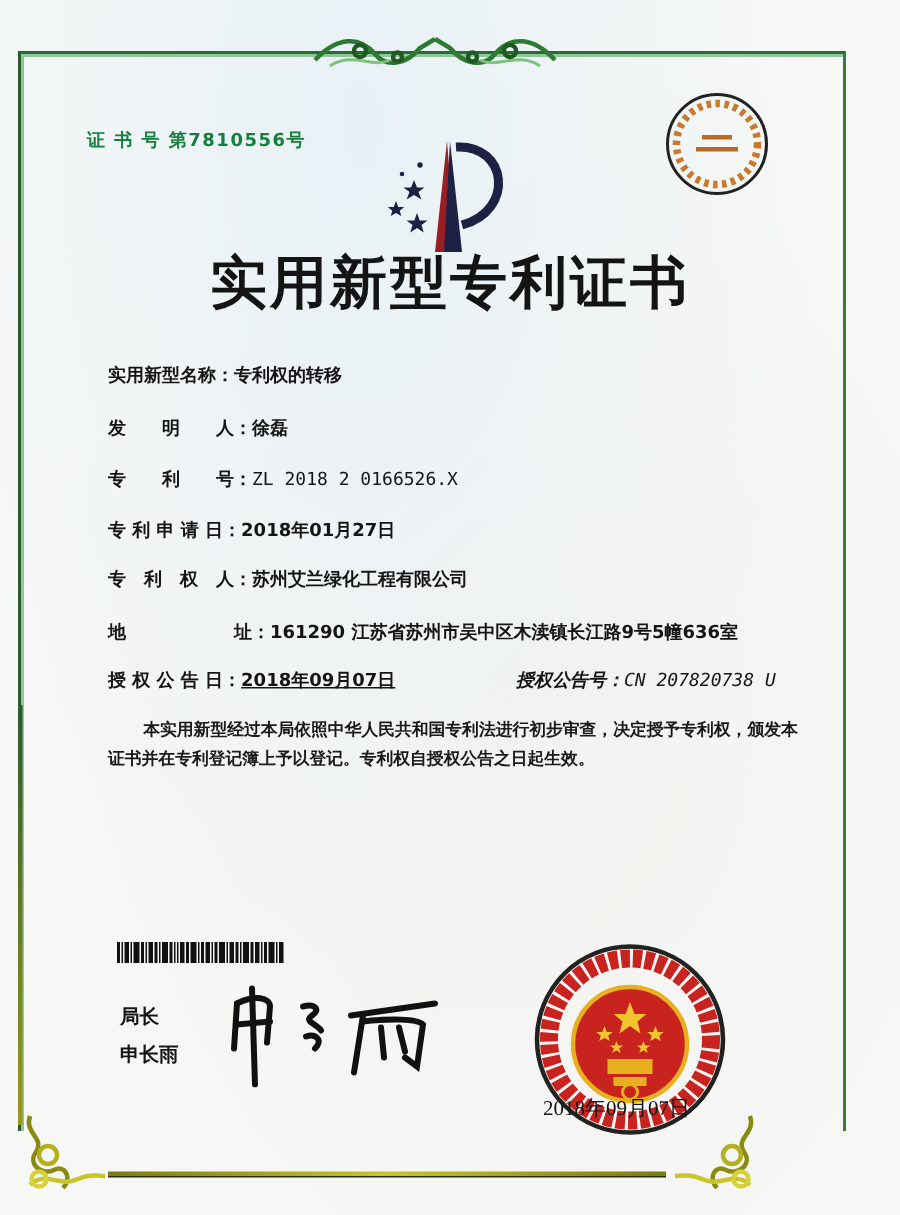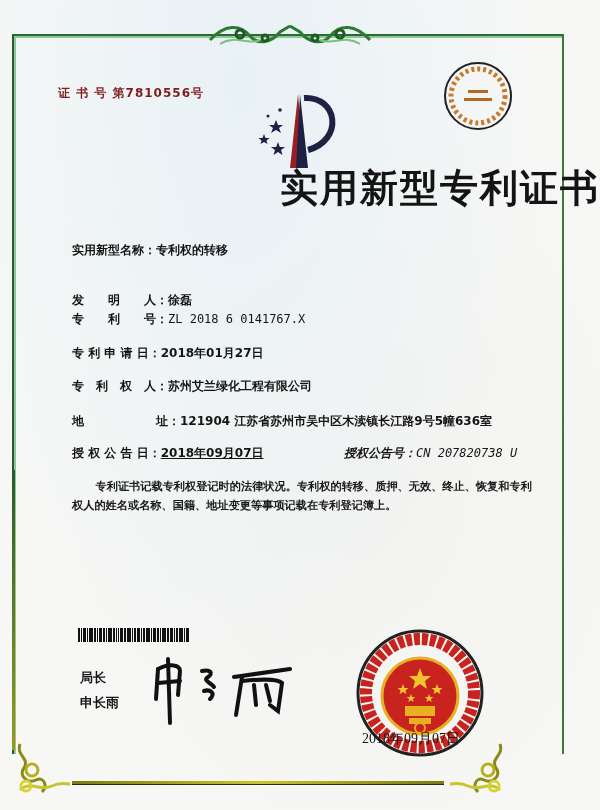--- a/index.html
+++ b/index.html
@@ -58,38 +58,38 @@
     }
     .corner-bl { left: 14px; top: 740px; }
     .corner-br { left: 450px; top: 740px; transform: scaleX(-1); }
 
     .cert-number {
       position: absolute;
       left: 58px; top: 85px;
       font-family: "DejaVu Sans", sans-serif;
       font-size: 12px;
       font-weight: bold;
-      color: #7f1d1d;
+      color: #15803d;
       letter-spacing: 1px;
     }
     .top-seal {
       position: absolute;
       left: 442px; top: 60px;
       width: 72px; height: 72px;
     }
     .logo {
       position: absolute;
       left: 246px; top: 90px;
       width: 100px; height: 80px;
     }
     .title {
       position: absolute;
       left: 0; top: 163px;
       width: 600px;
-      text-align: right;
+      text-align: center;
       font-family: "DejaVu Serif", serif;
       font-size: 38px;
       font-weight: bold;
       letter-spacing: 2px;
       color: #141414;
     }
     .field {
       position: absolute;
       left: 72px;
       font-family: "DejaVu Sans", sans-serif;
@@ -224,44 +224,44 @@
     <circle cx="34" cy="20" r="1.8"></circle>
     <circle cx="22" cy="26" r="1.5"></circle>
   </g>
 </svg>
 
 <div class="title">实用新型专利证书</div>
 
 <div class="field" style="top:242px;">
   <span class="label">实用新型名称：</span><span class="value" style="font-weight:bold;">专利权的转移</span>
 </div>
-<div class="field" style="top:292px;">
+<div class="field" style="top:277px;">
   <span class="label">发　　明　　人：</span><span class="value" style="font-weight:bold;">徐磊</span>
 </div>
 <div class="field" style="top:311px;">
-  <span class="label">专　　利　　号：</span><span class="value mono">ZL  2018  6  0141767.X</span>
+  <span class="label">专　　利　　号：</span><span class="value mono">ZL  2018  2  0166526.X</span>
 </div>
 <div class="field" style="top:345px;">
   <span class="label">专 利 申 请 日：</span><span class="value" style="font-weight:bold;">2018年01月27日</span>
 </div>
 <div class="field" style="top:378px;">
   <span class="label">专　利　权　人：</span><span class="value" style="font-weight:bold;">苏州艾兰绿化工程有限公司</span>
 </div>
 <div class="field" style="top:413px;">
-  <span class="label">地　　　　　　址：</span><span class="value" style="font-weight:bold;">121904 江苏省苏州市吴中区木渎镇长江路9号5幢636室</span>
+  <span class="label">地　　　　　　址：</span><span class="value" style="font-weight:bold;">161290 江苏省苏州市吴中区木渎镇长江路9号5幢636室</span>
 </div>
 <div class="field" style="top:445px;text-decoration:underline;">
   <span class="label">授 权 公 告 日：</span><span class="value" style="font-weight:bold;">2018年09月07日</span>
 </div>
 <div class="field" style="top:445px; left:344px;font-style:italic;">
   <span class="label">授权公告号：</span><span class="value mono">CN 207820738 U</span>
 </div>
 
 <div class="body-text">
-  <p>专利证书记载专利权登记时的法律状况。专利权的转移、质押、无效、终止、恢复和专利权人的姓名或名称、国籍、地址变更等事项记载在专利登记簿上。</p>
+  <p>本实用新型经过本局依照中华人民共和国专利法进行初步审查，决定授予专利权，颁发本证书并在专利登记簿上予以登记。专利权自授权公告之日起生效。</p>
 </div>
 
 <div class="barcode">
   <span style="width:2px"></span>
     <span style="width:1px"></span>
     <span style="width:3px"></span>
     <span style="width:1px"></span>
     <span style="width:4px"></span>
     <span style="width:2px"></span>
     <span style="width:1px"></span>

